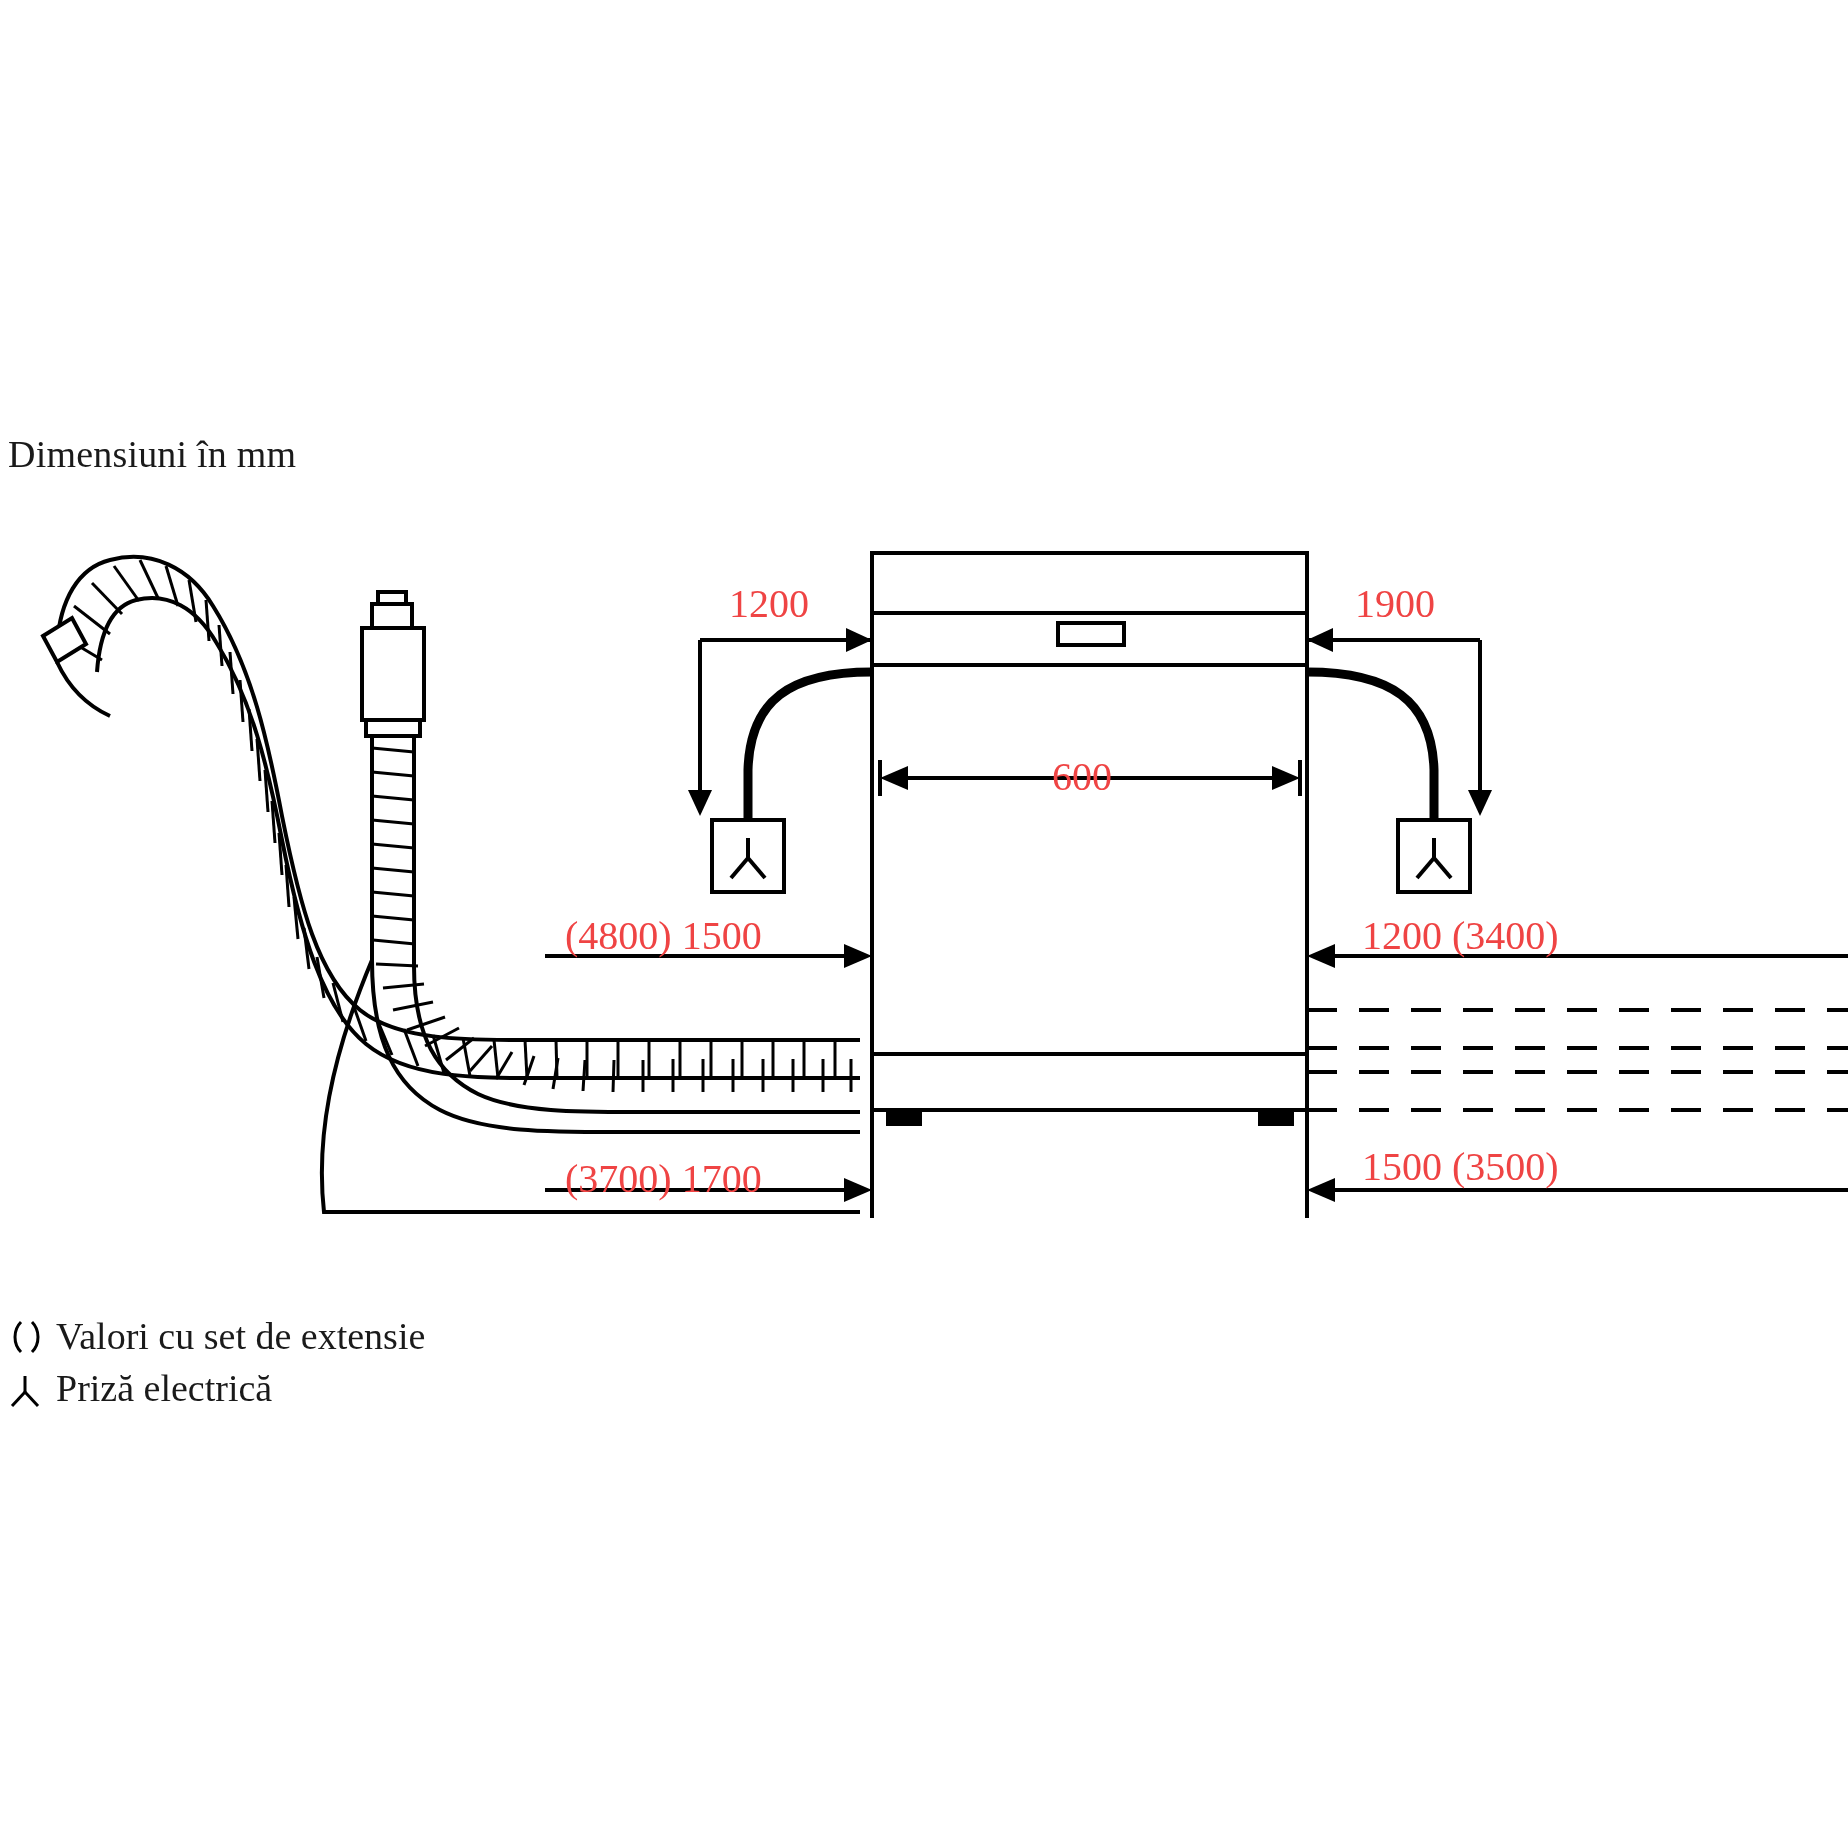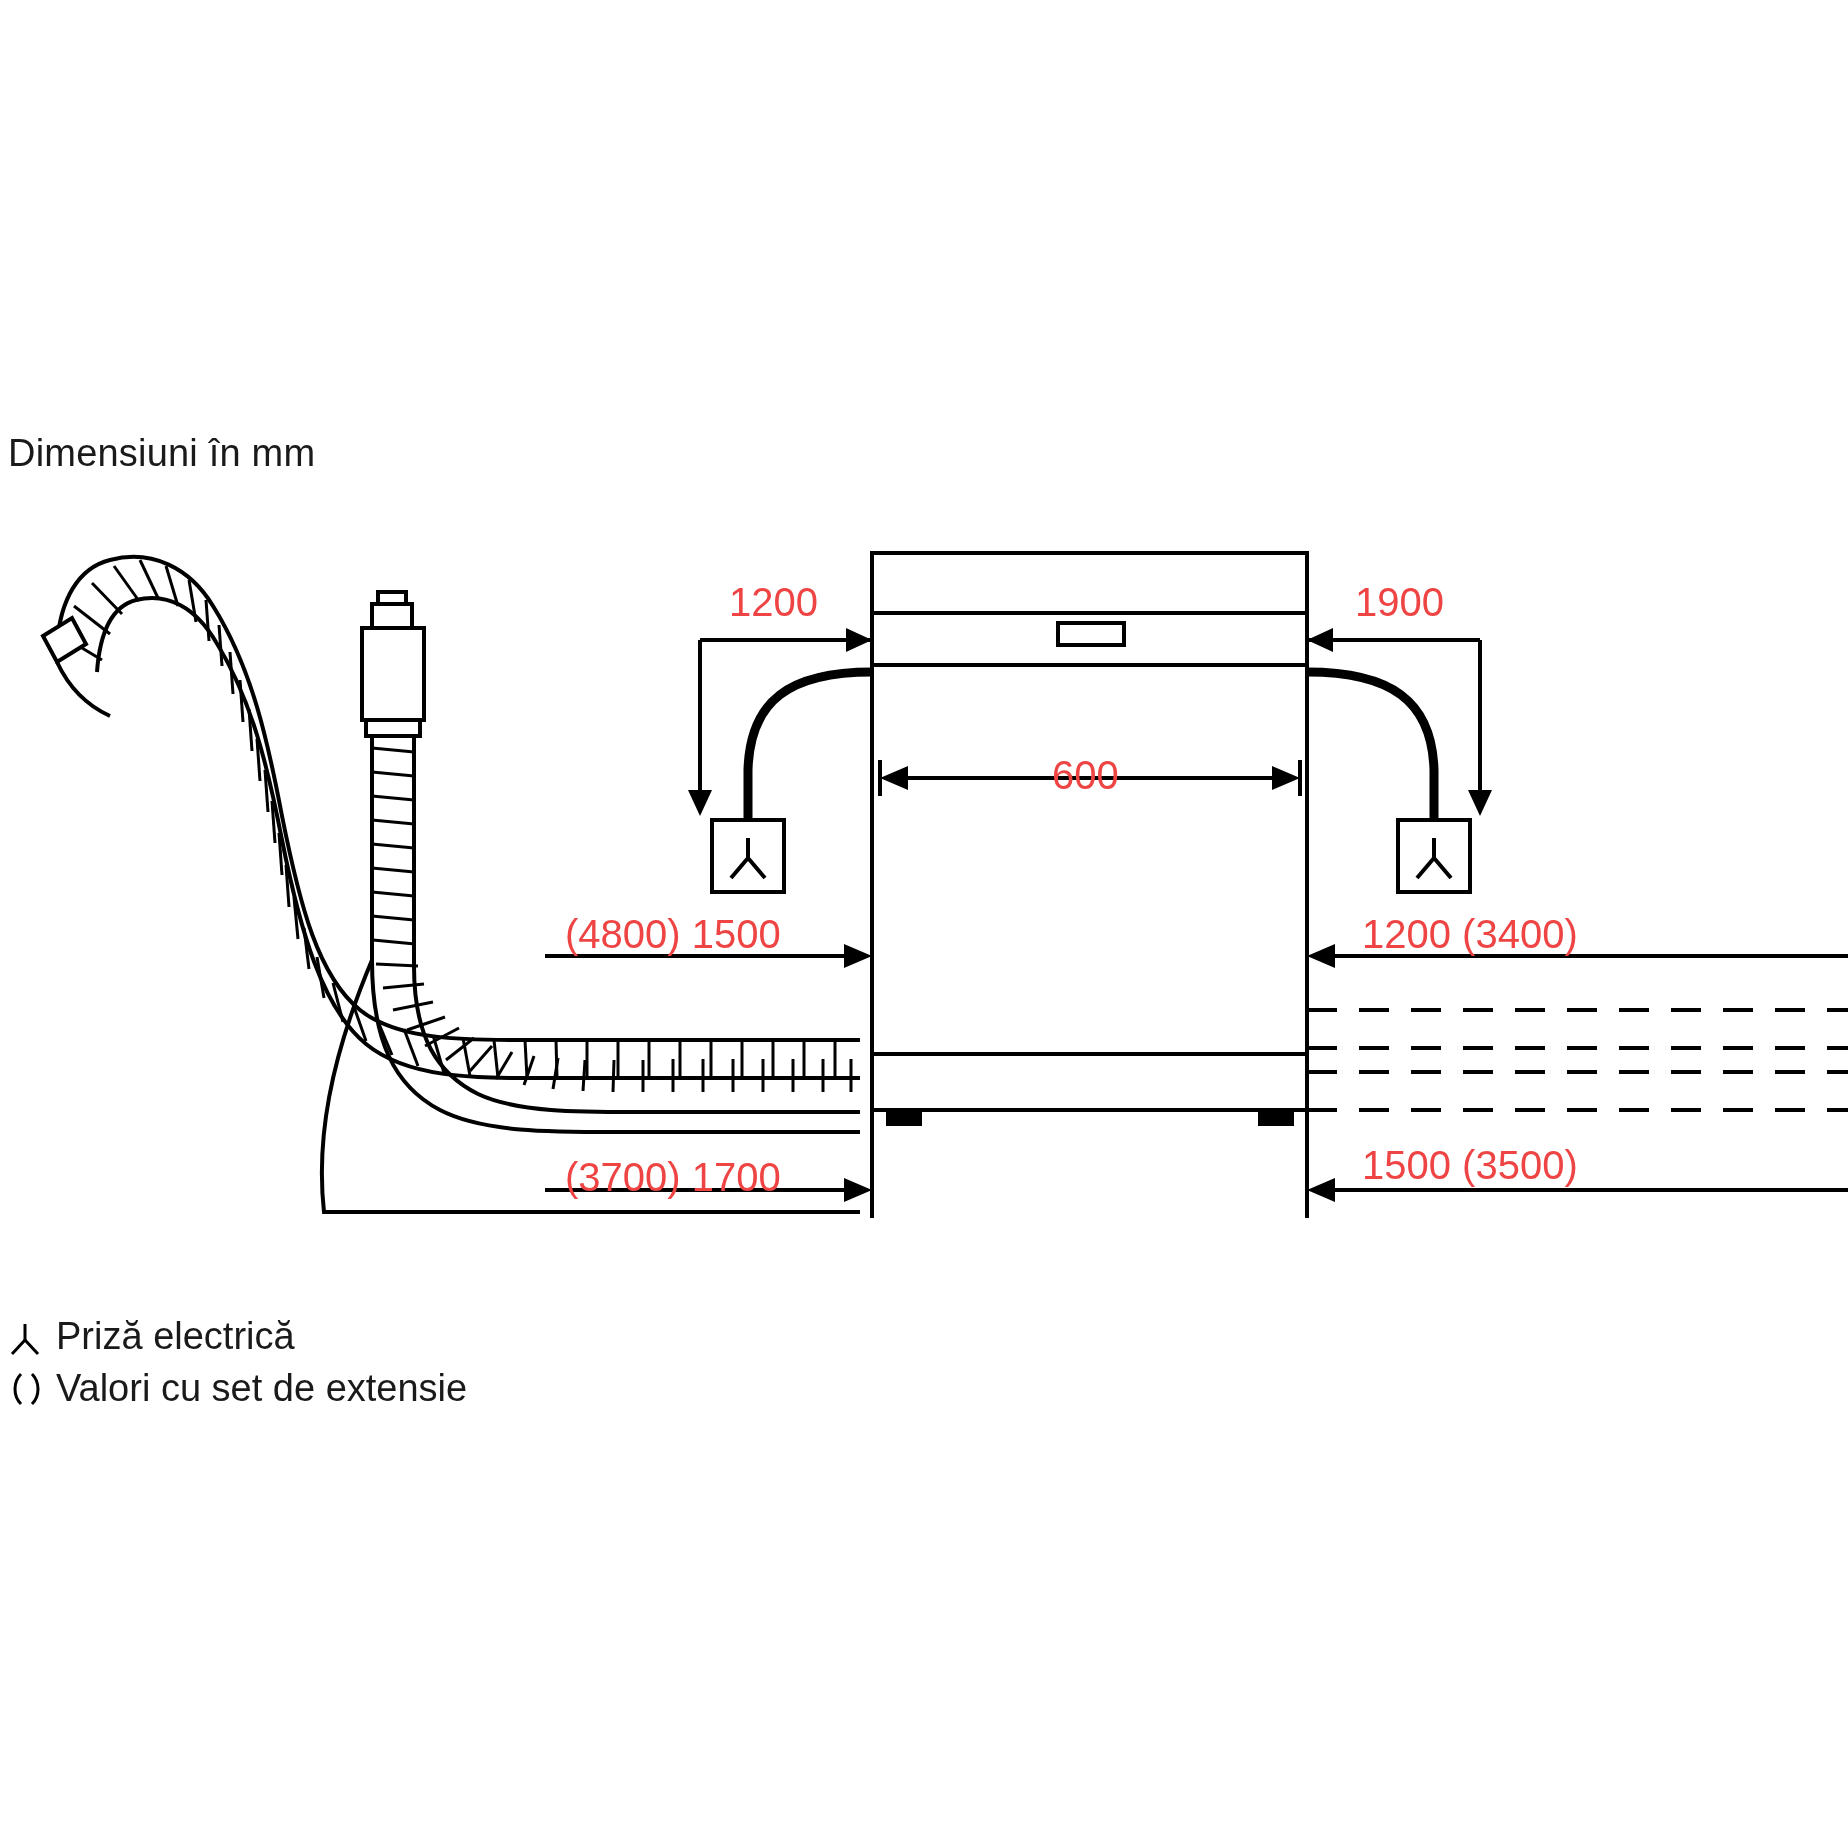--- a/index.html
+++ b/index.html
@@ -11,20 +11,21 @@
     width: 1848px;
     height: 1848px;
     font-family: "Liberation Sans", sans-serif;
     color: #000000;
     overflow: hidden;
   }
   #stage {
     position: relative;
     width: 1848px;
     height: 1848px;
+    font-family: Liberation Serif, serif;
   }
   .title {
     position: absolute;
     left: 8px;
     top: 432px;
     font-size: 38px;
     letter-spacing: 0.2px;
     color: #1a1a1a;
     white-space: nowrap;
   }
@@ -279,34 +280,34 @@
   <div class="dim-label" style="left:565px; top:912px;">(4800) 1500</div>
   <div class="dim-label" style="left:1362px; top:912px;">1200 (3400)</div>
   <div class="dim-label" style="left:565px; top:1143px;margin-top:12px;">(3700) 1700</div>
   <div class="dim-label" style="left:1362px; top:1143px;text-align:center;">1500 (3500)</div>
 
   <div class="legend">
     <div class="row">
       <span class="sym">
         <svg viewBox="0 0 34 40" width="34" height="40">
           <g stroke="#000000" stroke-width="3" fill="none">
+            <path d="M 13 6 C 5 14 5 28 13 36"></path>
+            <path d="M 24 6 C 32 14 32 28 24 36"></path>
+          </g>
+        </svg>
+      </span>
+      <span class="lbl">Valori cu set de extensie</span>
+    </div>
+    <div class="row">
+      <span class="sym">
+        <svg viewBox="0 0 34 40" width="34" height="40">
+          <g stroke="#000000" stroke-width="3" fill="none">
             <line x1="17" y1="8" x2="17" y2="24"></line>
             <line x1="17" y1="24" x2="4" y2="38"></line>
             <line x1="17" y1="24" x2="30" y2="38"></line>
           </g>
         </svg>
       </span>
       <span class="lbl">Priză electrică</span>
     </div>
-    <div class="row">
-      <span class="sym">
-        <svg viewBox="0 0 34 40" width="34" height="40">
-          <g stroke="#000000" stroke-width="3" fill="none">
-            <path d="M 13 6 C 5 14 5 28 13 36"></path>
-            <path d="M 24 6 C 32 14 32 28 24 36"></path>
-          </g>
-        </svg>
-      </span>
-      <span class="lbl">Valori cu set de extensie</span>
-    </div>
   </div>
 
 </div>
 
 </body></html>

